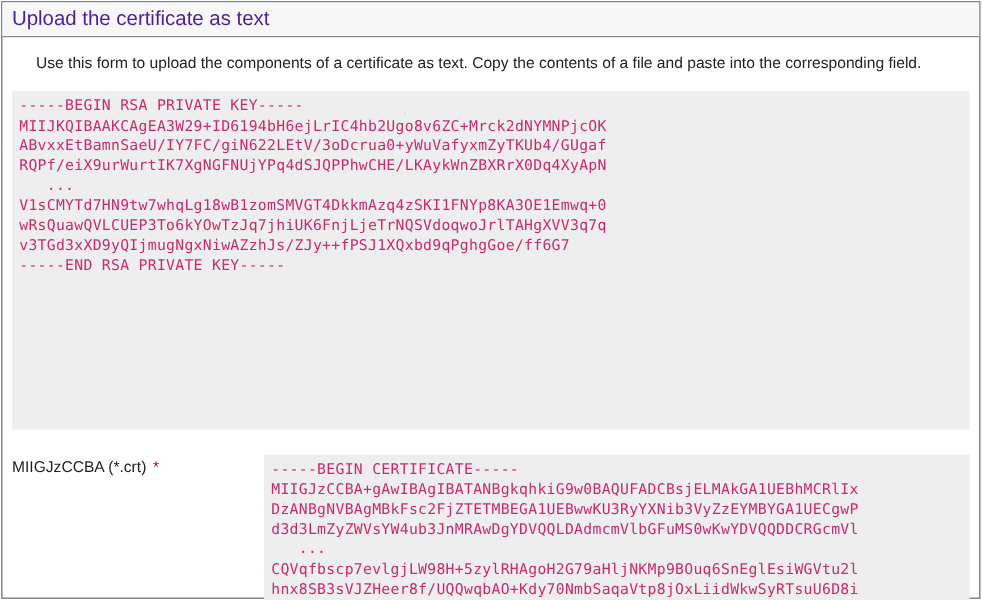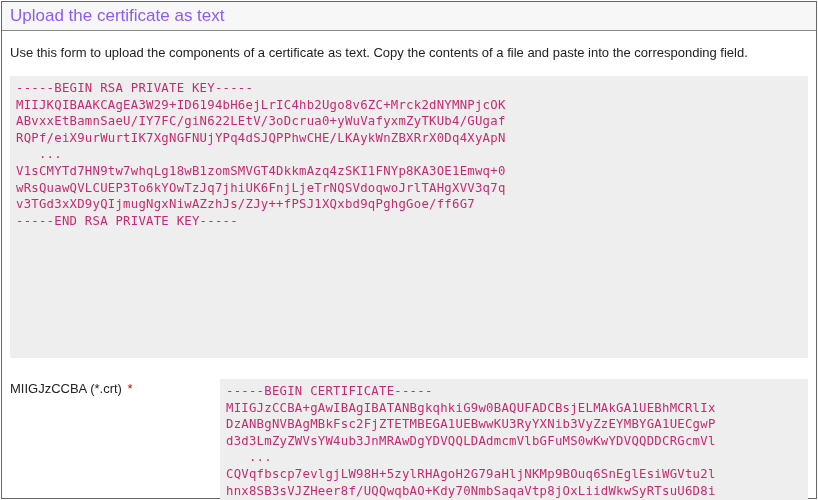--- a/index.html
+++ b/index.html
@@ -19,30 +19,31 @@
     .container {
       border: 1px solid #666;
       width: 816px;
       height: 498px;
       margin: 1px;
       display: flex;
       flex-direction: column;
     }
     .header {
       font-size: 17px;
-      color: #8b5cf6;
+      color: #4c1d95;
       padding: 4px 8px 4px 8px;
       border-bottom: 1px solid #888;
       background: #f7f7f7;
       font-weight: 400;
     }
     .description {
       padding: 14px 8px 16px 8px;
       font-size: 13px;
       color: #222;
+      margin-left: 20px;
     }
     .form-rows {
       display: flex;
       flex-direction: column;
     }
     .form-row {
       display: flex;
       padding: 0 8px 18px 8px;
       align-items: flex-start;
     }

